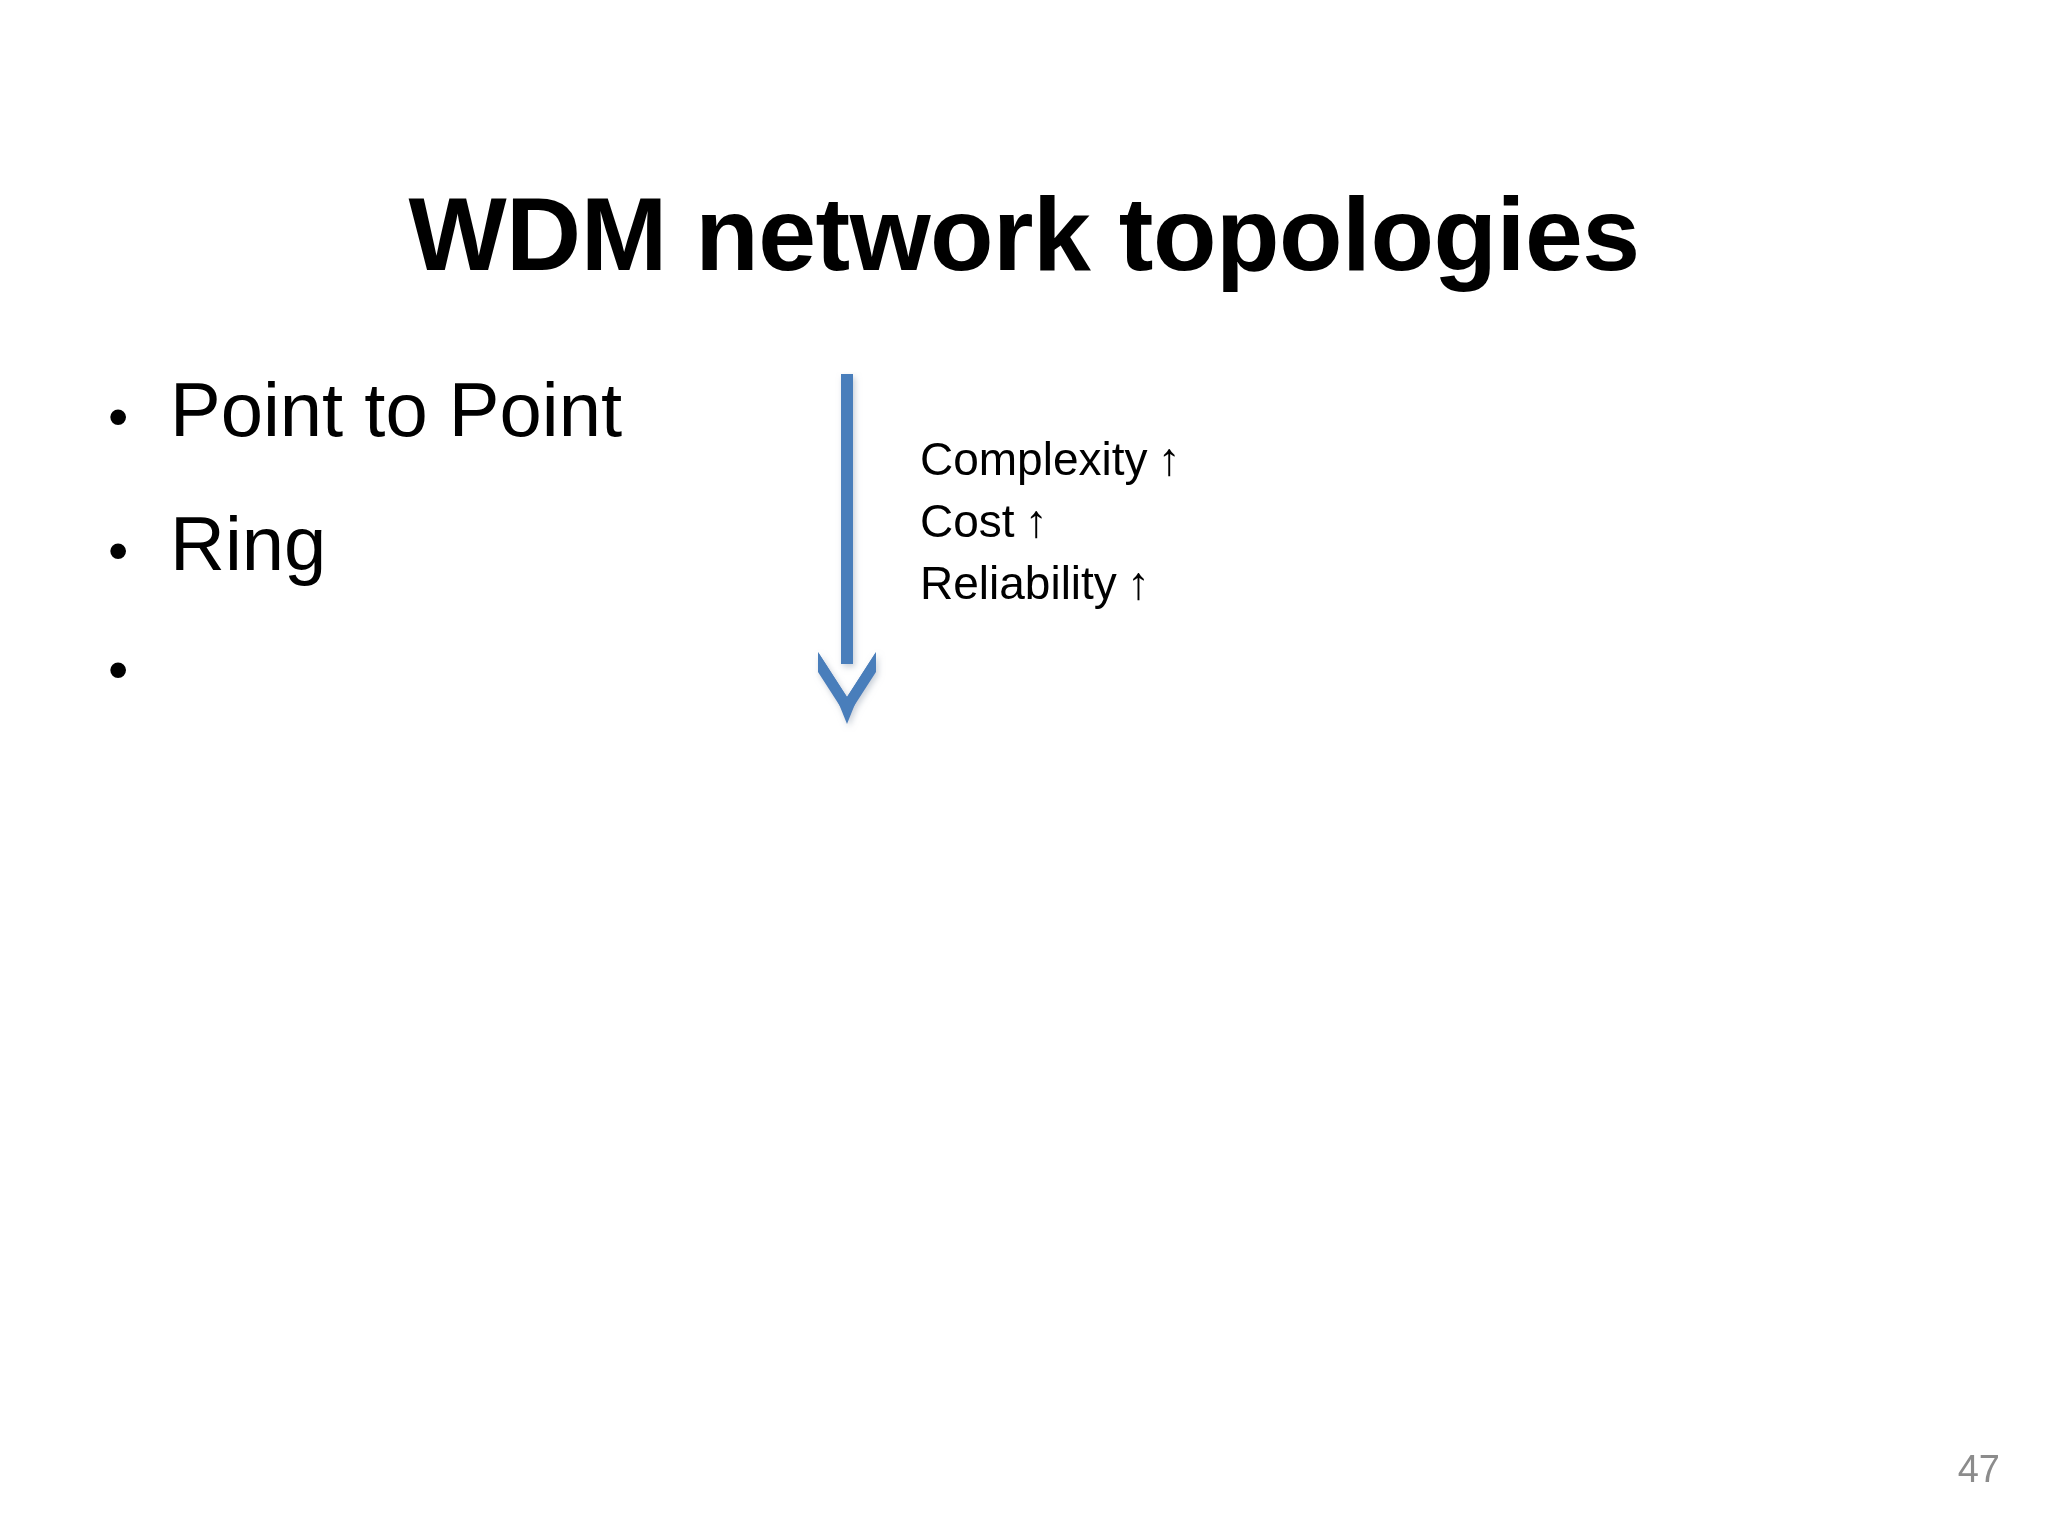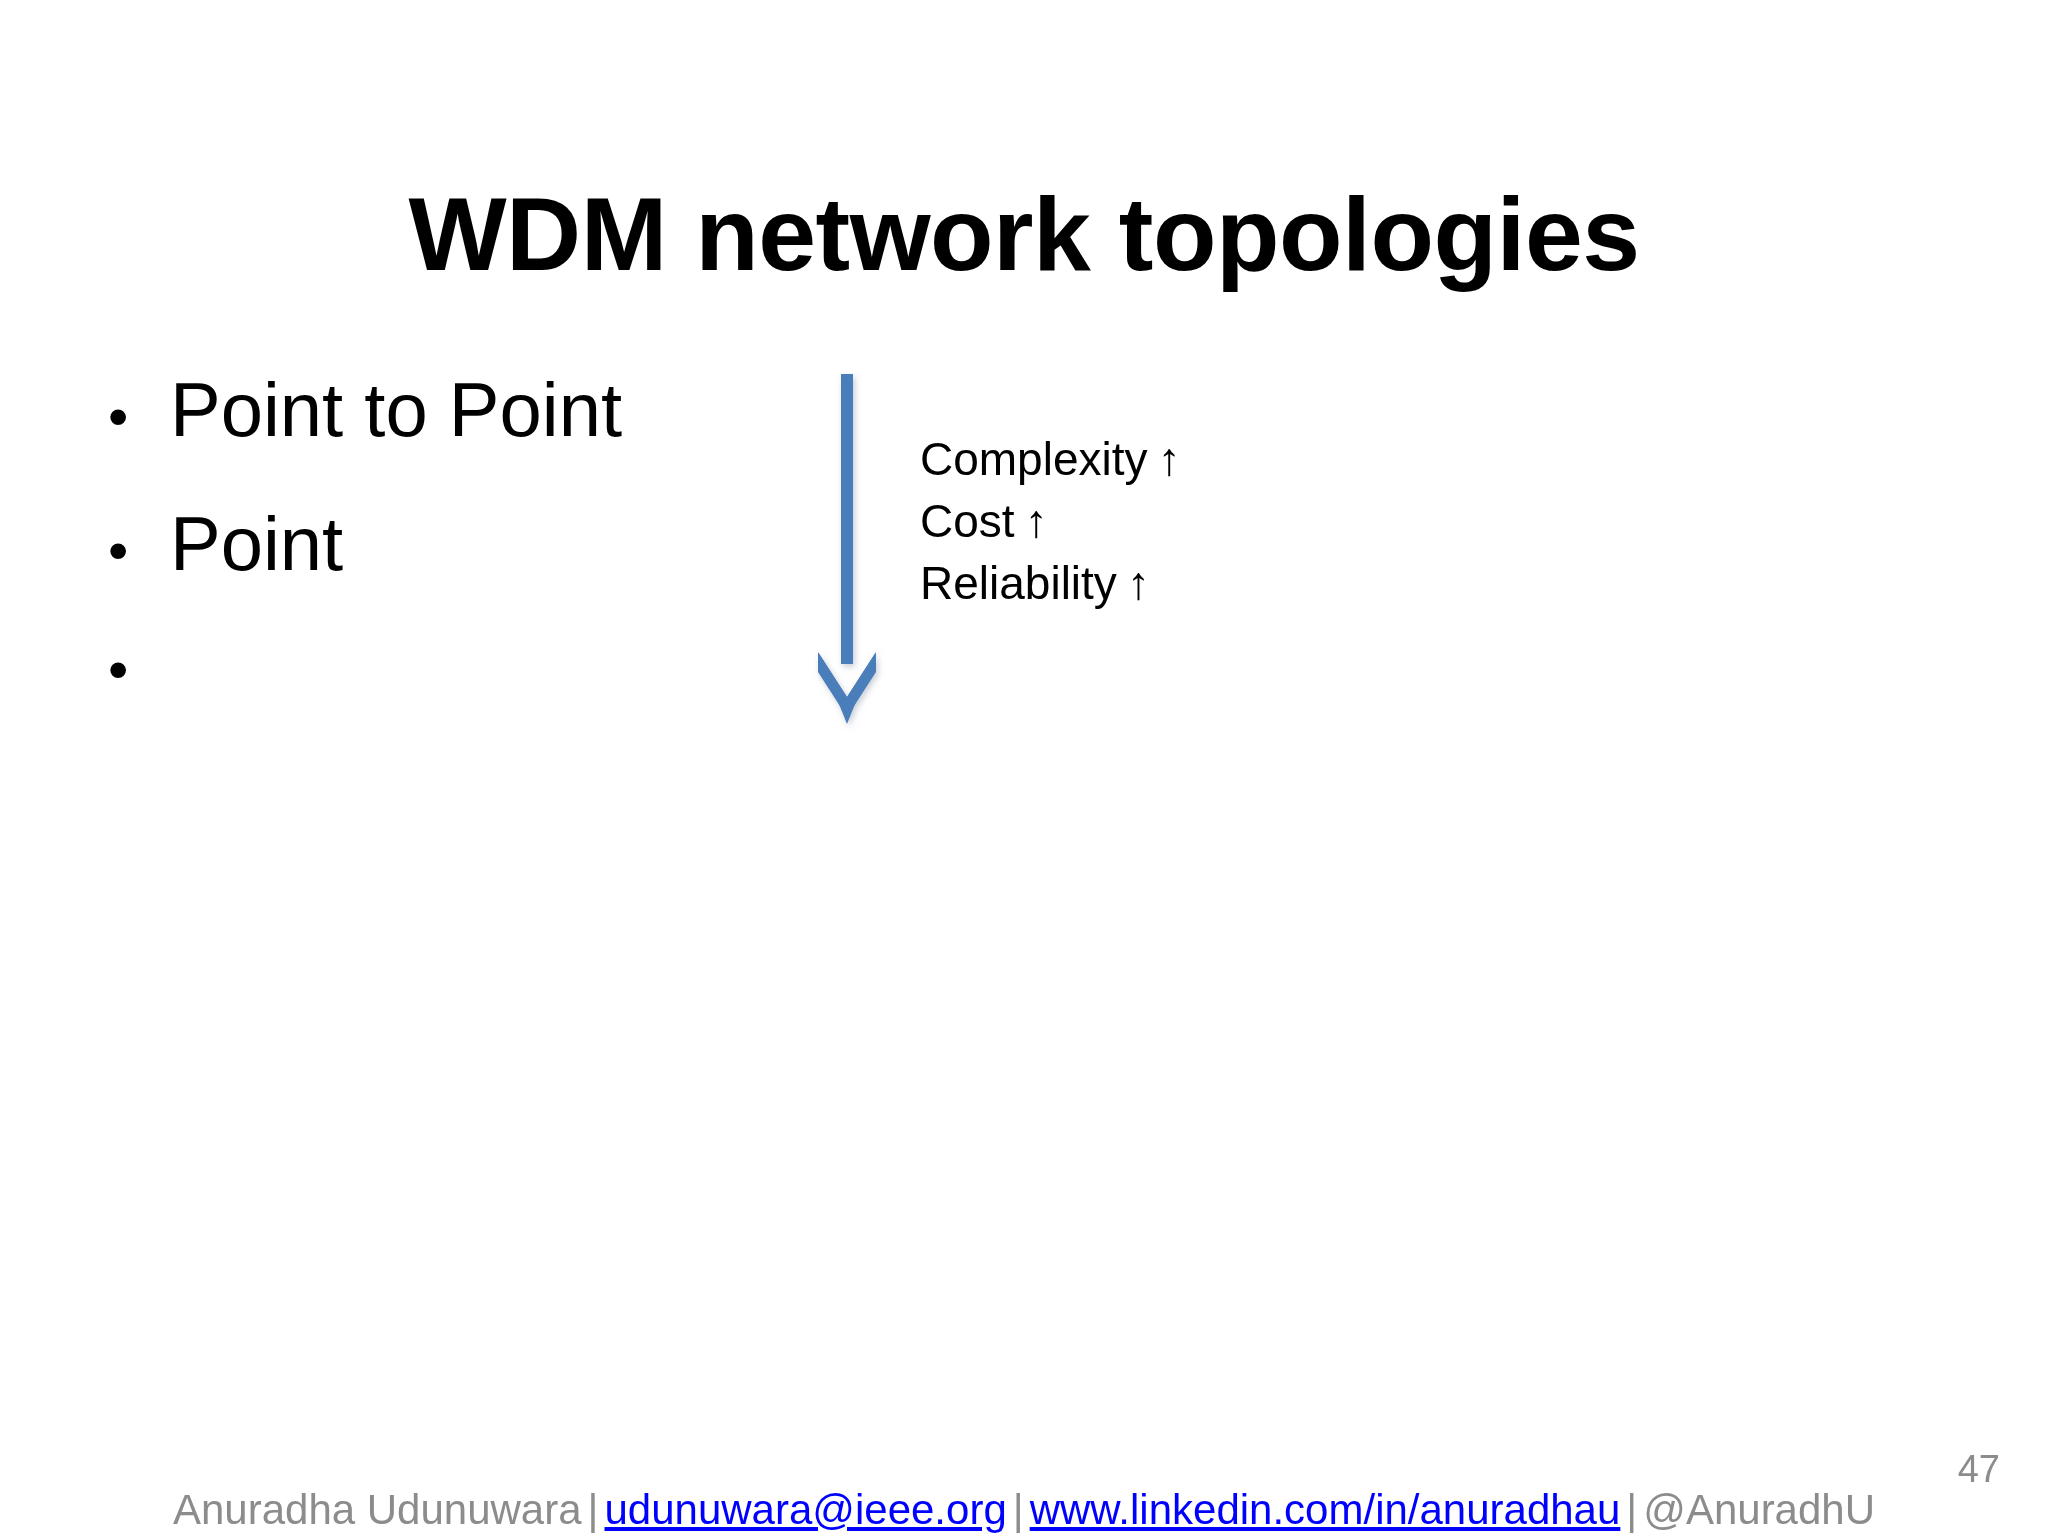--- a/index.html
+++ b/index.html
@@ -132,21 +132,21 @@
 
   <h1 class="slide-title">WDM network topologies</h1>
 
   <ul class="bullet-list">
     <li class="bullet-item">
       <span class="bullet-dot">•</span>
       <span class="bullet-label">Point to Point</span>
     </li>
     <li class="bullet-item">
       <span class="bullet-dot">•</span>
-      <span class="bullet-label">Point</span>
+      <span class="bullet-label">Ring</span>
     </li>
     <li class="bullet-item">
       <span class="bullet-dot">•</span>
     </li>
   </ul>
 
   <div class="down-arrow">
     <svg width="100" height="360" viewBox="0 0 100 360" xmlns="http://www.w3.org/2000/svg" aria-hidden="true">
       <defs>
         <filter id="arrShadow" x="-50%" y="-20%" width="220%" height="150%">
@@ -168,17 +168,14 @@
     <div class="metric-line">
       <span>Cost</span><span class="metric-arrow">↑</span>
     </div>
     <div class="metric-line">
       <span>Reliability</span><span class="metric-arrow">↑</span>
     </div>
   </div>
 
   <div class="page-number">47</div>
 
-  <div class="footer">
-    <span class="footer-name">Anuradha Udunuwara</span><span class="footer-sep">|</span><a class="footer-link" href="#">udunuwara@ieee.org</a><span class="footer-sep">|</span><a class="footer-link" href="#">www.linkedin.com/in/anuradhau</a><span class="footer-sep">|</span><span class="footer-handle">@AnuradhU</span>
-  </div>
 
 </div>
 
 </body></html>

